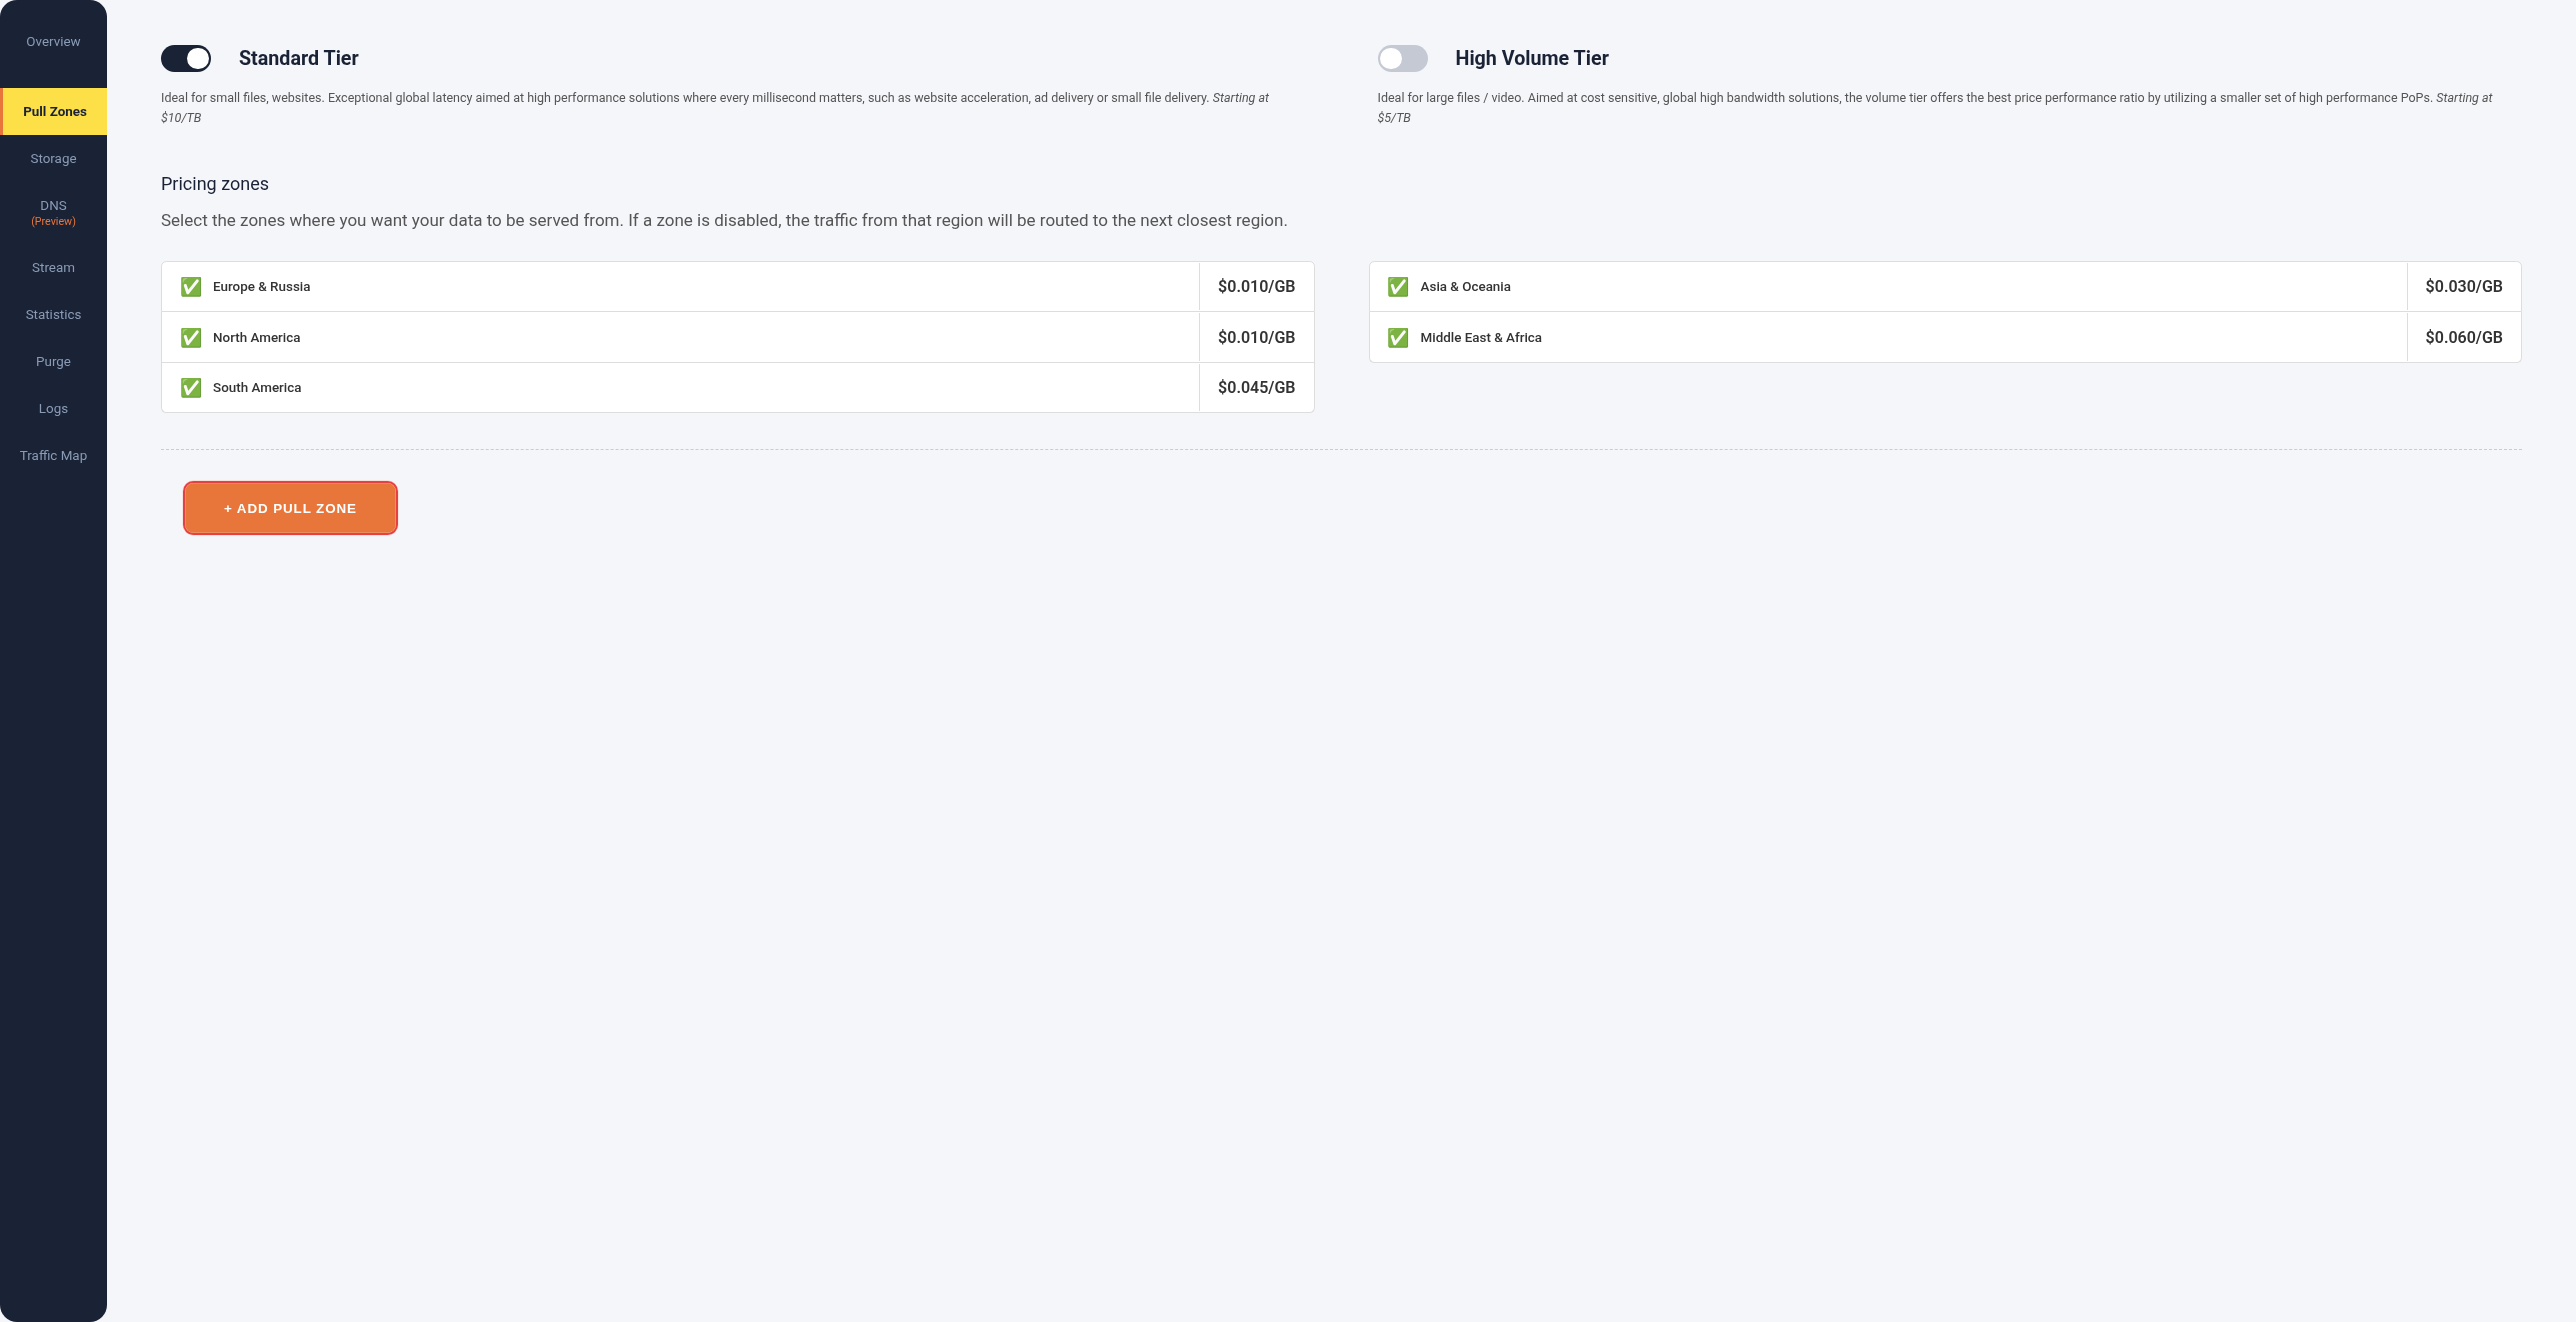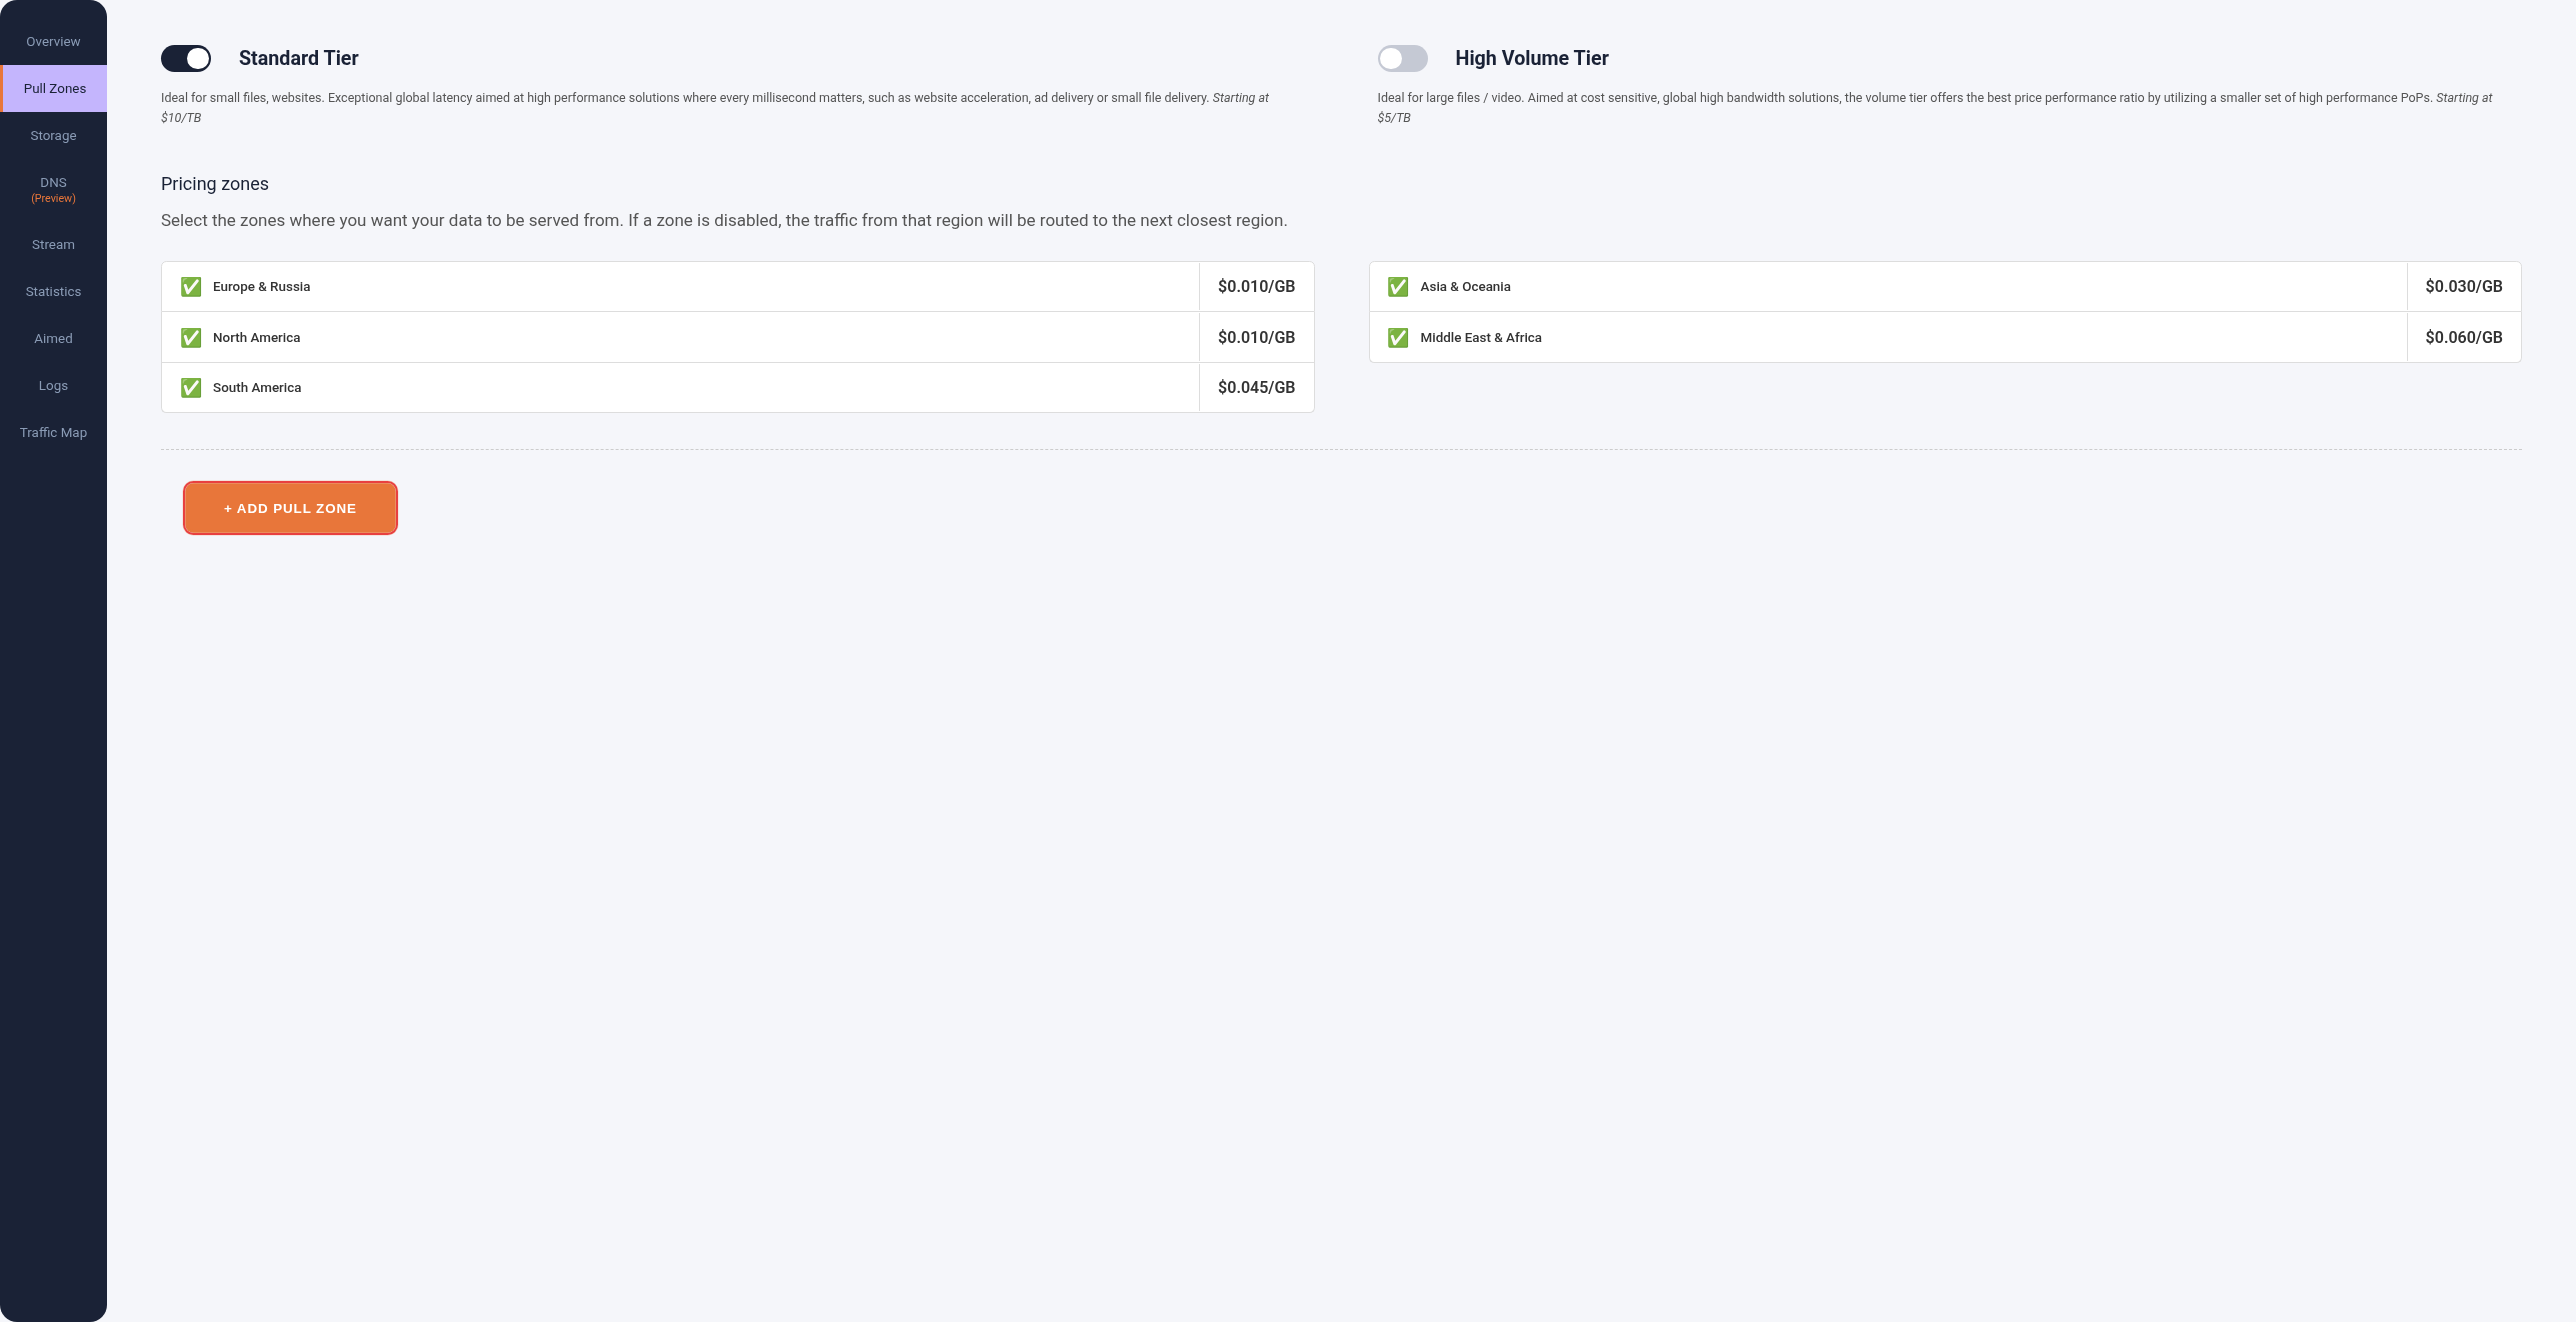--- a/index.html
+++ b/index.html
@@ -25,24 +25,25 @@
     .sidebar-item {
       width: 100%;
       padding: 16px 9px;
       text-align: center;
       color: #8a9bb5;
       font-size: 13.4px;
       cursor: pointer;
       transition: background 0.2s;
     }
     .sidebar-item.active {
-      background: #c4b5fd;
+      background: #fde047;
       color: #1a2236;
-      font-weight: 400;
+      font-weight: 700;
       border-left: 3.6px solid #e8763a;
+      margin-top: 23px;
     }
     .sidebar-item.dns-item {
       color: #8a9bb5;
     }
     .sidebar-item .dns-preview {
       color: #e8763a;
       font-size: 10.7px;
     }
 
     
@@ -233,21 +234,21 @@
     <span>DNS</span><br>
     <span class="dns-preview">(Preview)</span>
   </div>
   <div class="sidebar-item">
     <span>Stream</span>
   </div>
   <div class="sidebar-item">
     <span>Statistics</span>
   </div>
   <div class="sidebar-item">
-    <span>Aimed</span>
+    <span>Purge</span>
   </div>
   <div class="sidebar-item">
     <span>Logs</span>
   </div>
   <div class="sidebar-item">
     <span>Traffic Map</span>
   </div>
 </nav>
 
 <main class="main-content">

